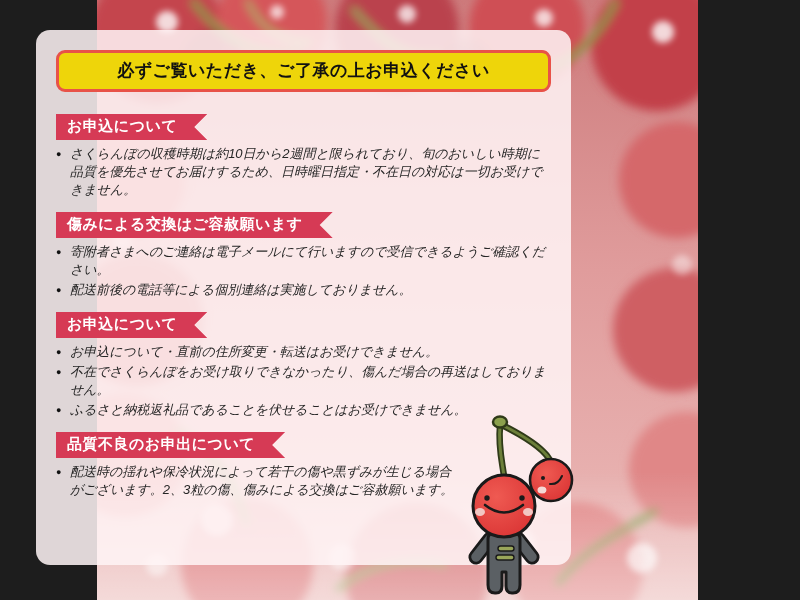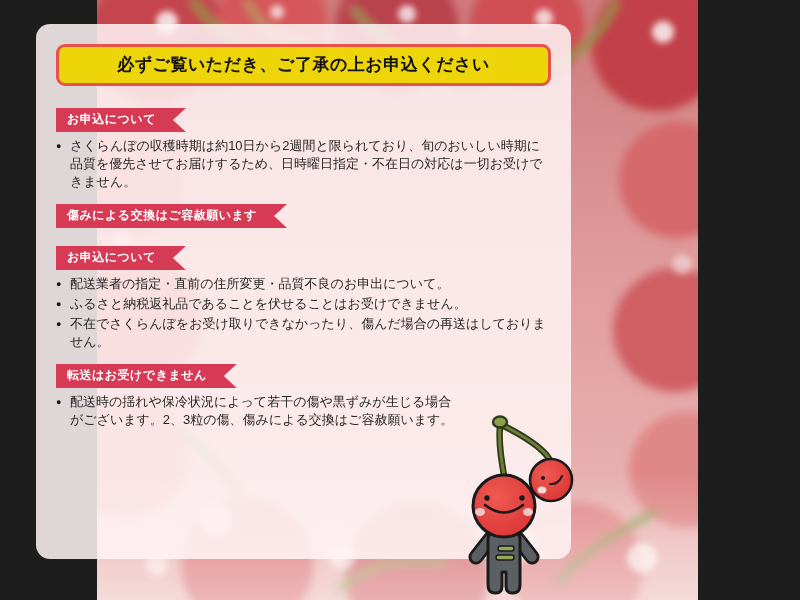--- a/index.html
+++ b/index.html
@@ -4,35 +4,35 @@
 <style>
   html,body{margin:0;padding:0;background:#000;}
   .stage{position:relative;width:800px;height:600px;background:#1d1d1d;overflow:hidden;
          font-family:"Liberation Sans","DejaVu Sans",sans-serif;}
   .photo{position:absolute;left:97px;top:0;width:601px;height:600px;overflow:hidden;}
   .photo svg{display:block;}
   .sidebar{position:absolute;top:0;width:102px;height:600px;background:#1d1d1d;}
   .sidebar.left{left:0;width:97px;}
   .sidebar.right{right:0;}
 
-  .panel{position:absolute;left:36px;top:24px;width:535px;height:535px;
+  .panel{position:absolute;left:36px;top:30px;width:535px;height:535px;
          background:rgba(255,245,246,0.86);border-radius:14px;
          padding:20px 20px 0 20px;box-sizing:border-box;}
 
   .banner{box-sizing:border-box;width:100%;margin:0 auto 22px auto;
           background:#eed50a;border:3px solid #e85248;border-radius:9px;
           text-align:center;padding:6px 4px 7px 4px;
           font-size:17px;font-weight:bold;color:#111;letter-spacing:0.5px;}
 
   .section{margin-bottom:13px;}
   .ribbon{display:inline-block;background:#d63a55;color:#fff;
-          font-size:12px;font-weight:bold;letter-spacing:0.5px;
+          font-size:15px;font-weight:bold;letter-spacing:0.5px;
           padding:3px 30px 4px 11px;margin-bottom:5px;
           clip-path:polygon(0 0,100% 0,calc(100% - 13px) 50%,100% 100%,0 100%);}
-  .bullets{list-style:none;margin:0;padding:0;}
+  .bullets{list-style:none;margin:0;padding:0;font-style:italic;}
   .bullets li{position:relative;padding-left:14px;margin:0 0 2px 0;
               font-size:13px;line-height:18px;color:#262626;font-weight:500;}
   .bullets li::before{content:"●";position:absolute;left:0;top:0;
               font-size:9px;line-height:18px;color:#111;}
   .mascot-float{float:right;width:92px;height:78px;margin-top:38px;}
 
   .mascot{position:absolute;left:458px;top:406px;width:122px;height:192px;z-index:5;}
 </style>
 </head>
 <body>
@@ -111,33 +111,37 @@
 
     <div class="section">
       <div class="ribbon">お申込について</div>
       <ul class="bullets">
         <li>さくらんぼの収穫時期は約10日から2週間と限られており、旬のおいしい時期に品質を優先させてお届けするため、日時曜日指定・不在日の対応は一切お受けできません。</li>
       </ul>
     </div>
 
     <div class="section">
       <div class="ribbon">傷みによる交換はご容赦願います</div>
+      <ul class="bullets">
+        <li>寄附者さまへのご連絡は電子メールにて行いますので受信できるようご確認ください。</li>
+        <li>配送前後の電話等による個別連絡は実施しておりません。</li>
+      </ul>
     </div>
 
     <div class="section">
       <div class="ribbon">お申込について</div>
       <ul class="bullets">
-        <li>配送業者の指定・直前の住所変更・品質不良のお申出について。</li>
+        <li>お申込について・直前の住所変更・転送はお受けできません。</li>
+        <li>不在でさくらんぼをお受け取りできなかったり、傷んだ場合の再送はしておりません。</li>
         <li>ふるさと納税返礼品であることを伏せることはお受けできません。</li>
-        <li>不在でさくらんぼをお受け取りできなかったり、傷んだ場合の再送はしておりません。</li>
       </ul>
     </div>
 
     <div class="section">
-      <div class="ribbon">転送はお受けできません</div>
+      <div class="ribbon">品質不良のお申出について</div>
       <div class="mascot-float"></div>
       <ul class="bullets">
         <li>配送時の揺れや保冷状況によって若干の傷や黒ずみが生じる場合がございます。2、3粒の傷、傷みによる交換はご容赦願います。</li>
       </ul>
     </div>
 
   </div>
 
   <div class="mascot">
     <svg width="122" height="192" viewBox="0 0 122 192" xmlns="http://www.w3.org/2000/svg">

